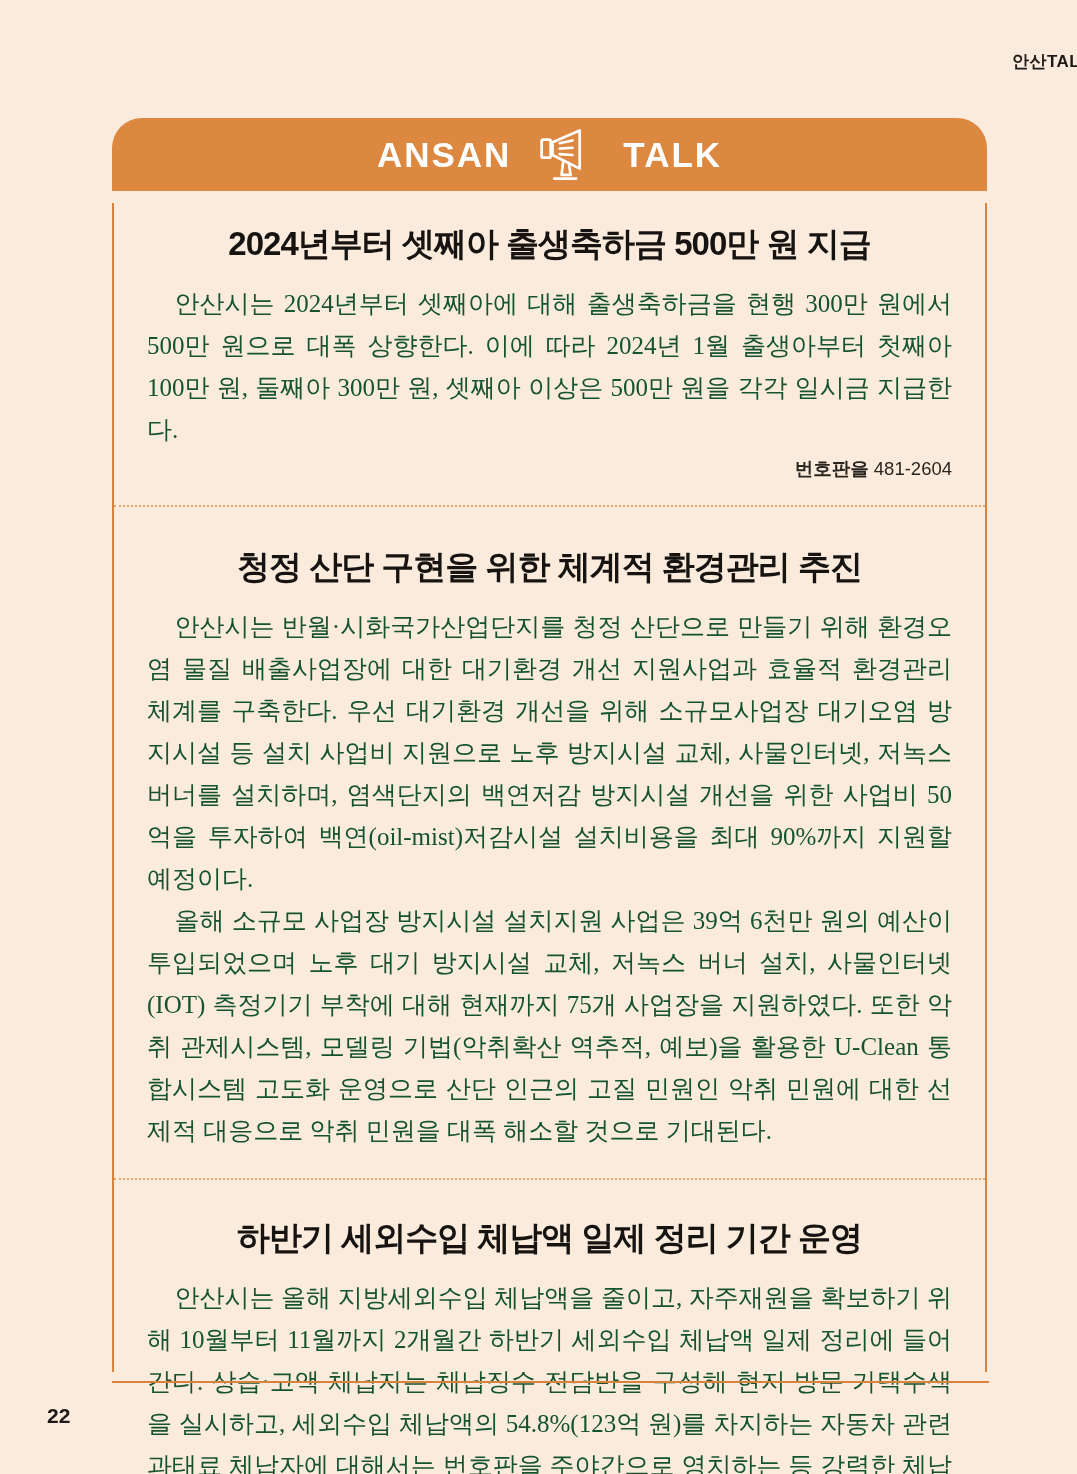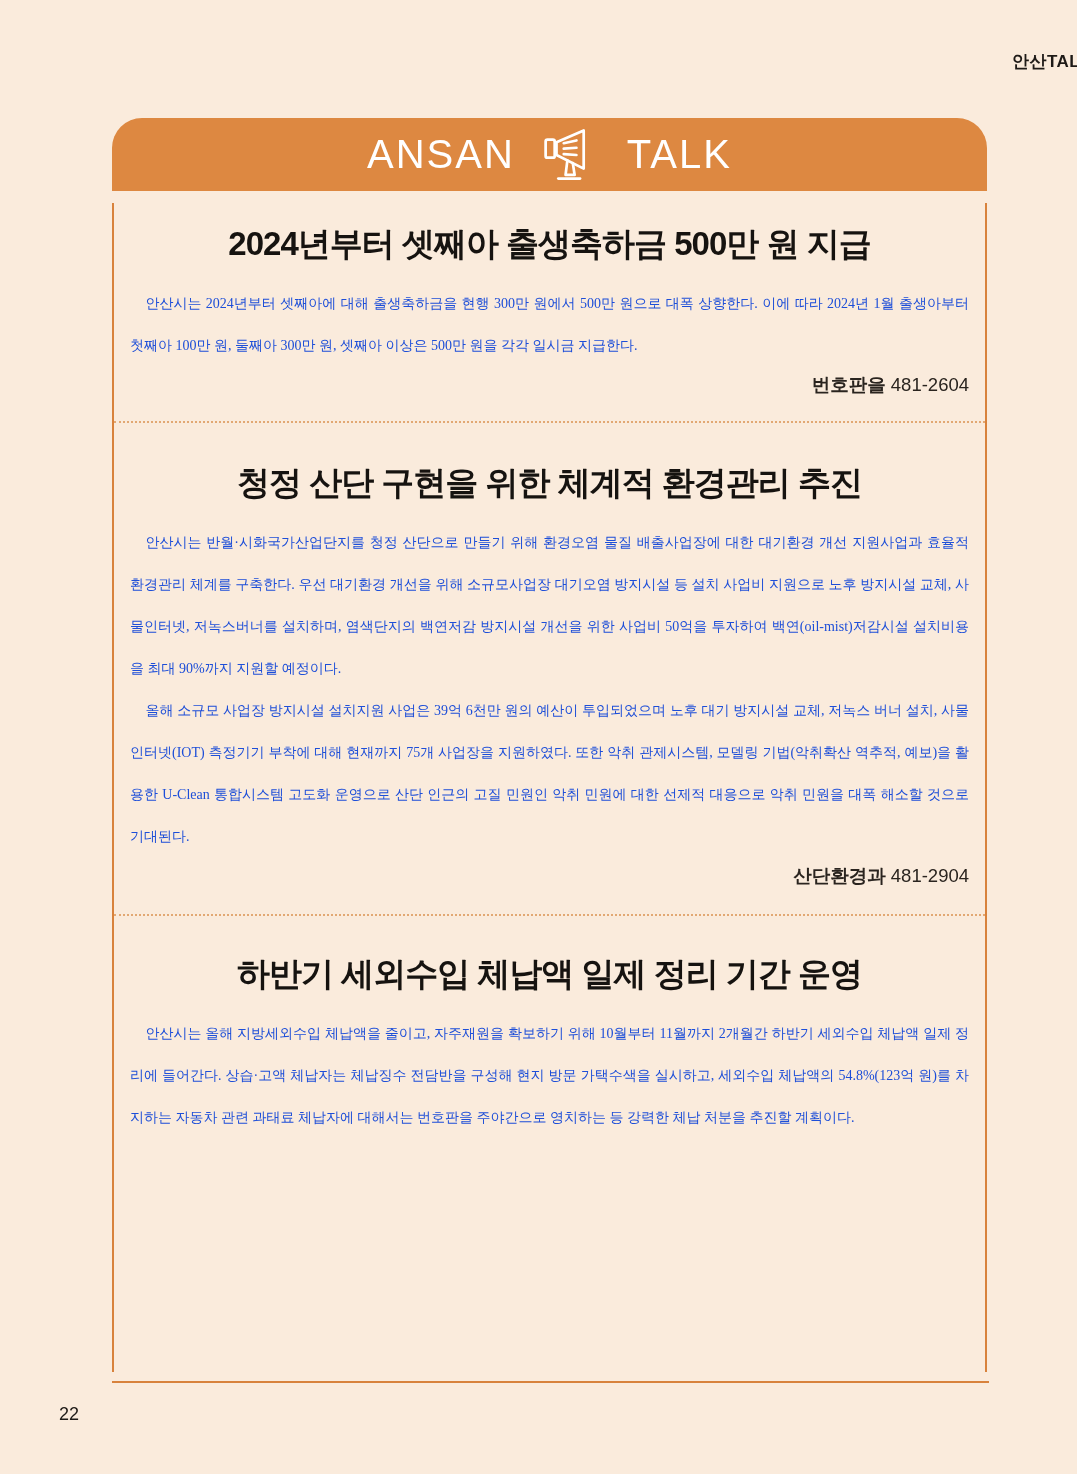--- a/index.html
+++ b/index.html
@@ -29,56 +29,56 @@
     width: 875px; height: 73px;
     background: #DD8841;
     border-radius: 30px 30px 0 0;
     display: flex;
     align-items: center;
     justify-content: center;
     gap: 26px;
   }
   .banner-word {
     font-family: "Liberation Sans", "DejaVu Sans", sans-serif;
-    font-weight: normal;
-    font-size: 40px;
+    font-weight: bold;
+    font-size: 35px;
     letter-spacing: 2px;
     color: #FFFFFF;
   }
   .banner-icon { width: 60px; height: 58px; display: block; }
 
   .frame {
     position: absolute;
     left: 112px; top: 203px;
     width: 875px; height: 1169px;
     border-left: 2px solid #D8823C;
     border-right: 2px solid #D8823C;
   }
 
-  .article { padding: 0 16px; }
+  .article { padding: 0 33px; }
   .article.divider { border-bottom: 2px dotted #E2A873; }
   #article-1 { padding-top: 19px; padding-bottom: 24px; }
   #article-2 { padding-top: 38px; padding-bottom: 26px; }
   #article-3 { padding-top: 36px; padding-bottom: 10px; }
 
   .article-title {
     font-family: "Liberation Sans", "DejaVu Sans", sans-serif;
     font-weight: bold;
     font-size: 33px;
     letter-spacing: -1px;
     text-align: center;
     color: #161310;
     margin-bottom: 16px;
   }
   .article-body p {
-    font-size: 14px;
+    font-size: 25px;
     line-height: 42px;
     text-align: justify;
     text-indent: 1.1em;
-    color: #1d4ed8;
+    color: #14532d;
   }
   .contact {
     margin-top: 5px;
     text-align: right;
     font-family: "Liberation Sans", "DejaVu Sans", sans-serif;
     font-size: 18.5px;
     color: #2A241F;
   }
   .contact .dept { font-weight: bold; }
   .contact .phone { font-weight: normal; margin-top: 29px; }
@@ -87,24 +87,23 @@
     position: absolute;
     left: 112px; top: 1381px;
     width: 877px; height: 2px;
     background: #D8823C;
   }
 
   .page-number {
     position: absolute;
     left: 47px; top: 1404px;
     font-family: "Liberation Sans", "DejaVu Sans", sans-serif;
-    font-weight: normal;
-    font-size: 18px;
+    font-weight: bold;
+    font-size: 21px;
     color: #1E1A17;
-    margin-left: 12px;
   }
 </style>
 </head>
 <body>
 
 <div class="top-label">안산TALK</div>
 
 <div class="banner">
   <span class="banner-word">ANSAN</span>
   <span>
@@ -133,24 +132,20 @@
       <span class="phone">481-2604</span>
     </div>
   </section>
 
   <section class="article divider" id="article-2">
     <h2 class="article-title">청정 산단 구현을 위한 체계적 환경관리 추진</h2>
     <div class="article-body">
       <p>안산시는 반월·시화국가산업단지를 청정 산단으로 만들기 위해 환경오염 물질 배출사업장에 대한 대기환경 개선 지원사업과 효율적 환경관리 체계를 구축한다. 우선 대기환경 개선을 위해 소규모사업장 대기오염 방지시설 등 설치 사업비 지원으로 노후 방지시설 교체, 사물인터넷, 저녹스버너를 설치하며, 염색단지의 백연저감 방지시설 개선을 위한 사업비 50억을 투자하여 백연(oil-mist)저감시설 설치비용을 최대 90%까지 지원할 예정이다.</p>
       <p>올해 소규모 사업장 방지시설 설치지원 사업은 39억 6천만 원의 예산이 투입되었으며 노후 대기 방지시설 교체, 저녹스 버너 설치, 사물인터넷(IOT) 측정기기 부착에 대해 현재까지 75개 사업장을 지원하였다. 또한 악취 관제시스템, 모델링 기법(악취확산 역추적, 예보)을 활용한 U-Clean 통합시스템 고도화 운영으로 산단 인근의 고질 민원인 악취 민원에 대한 선제적 대응으로 악취 민원을 대폭 해소할 것으로 기대된다.</p>
     </div>
-    <div class="contact">
-      <span class="dept">산단환경과</span>
-      <span class="phone">481-2904</span>
-    </div>
   </section>
 
   <section class="article" id="article-3">
     <h2 class="article-title">하반기 세외수입 체납액 일제 정리 기간 운영</h2>
     <div class="article-body">
       <p>안산시는 올해 지방세외수입 체납액을 줄이고, 자주재원을 확보하기 위해 10월부터 11월까지 2개월간 하반기 세외수입 체납액 일제 정리에 들어간다. 상습·고액 체납자는 체납징수 전담반을 구성해 현지 방문 가택수색을 실시하고, 세외수입 체납액의 54.8%(123억 원)를 차지하는 자동차 관련 과태료 체납자에 대해서는 번호판을 주야간으로 영치하는 등 강력한 체납 처분을 추진할 계획이다.</p>
     </div>
 
   </section>
 

